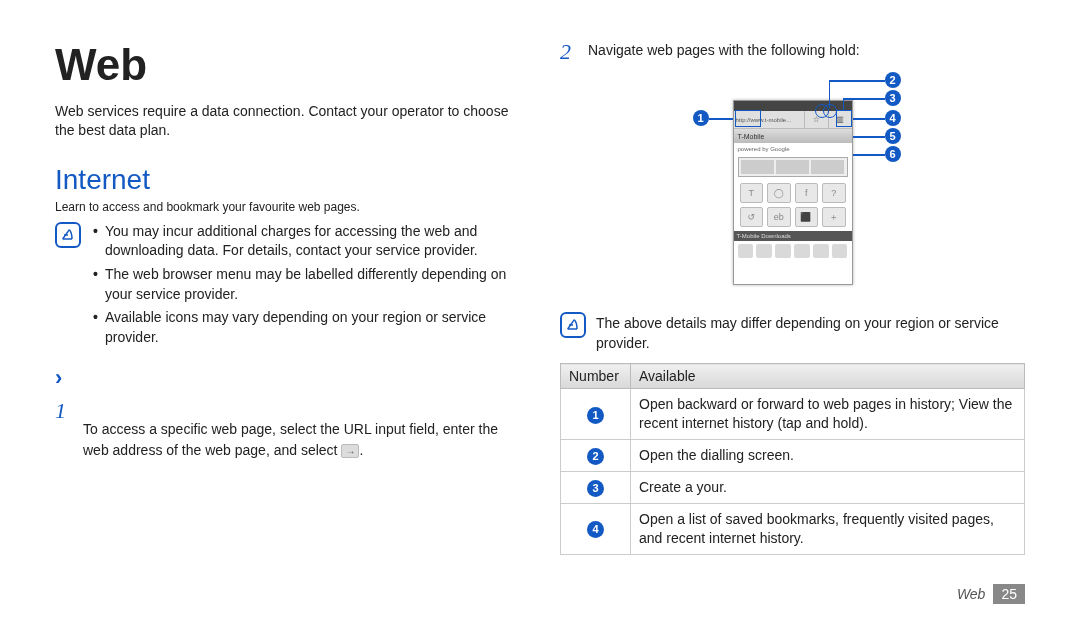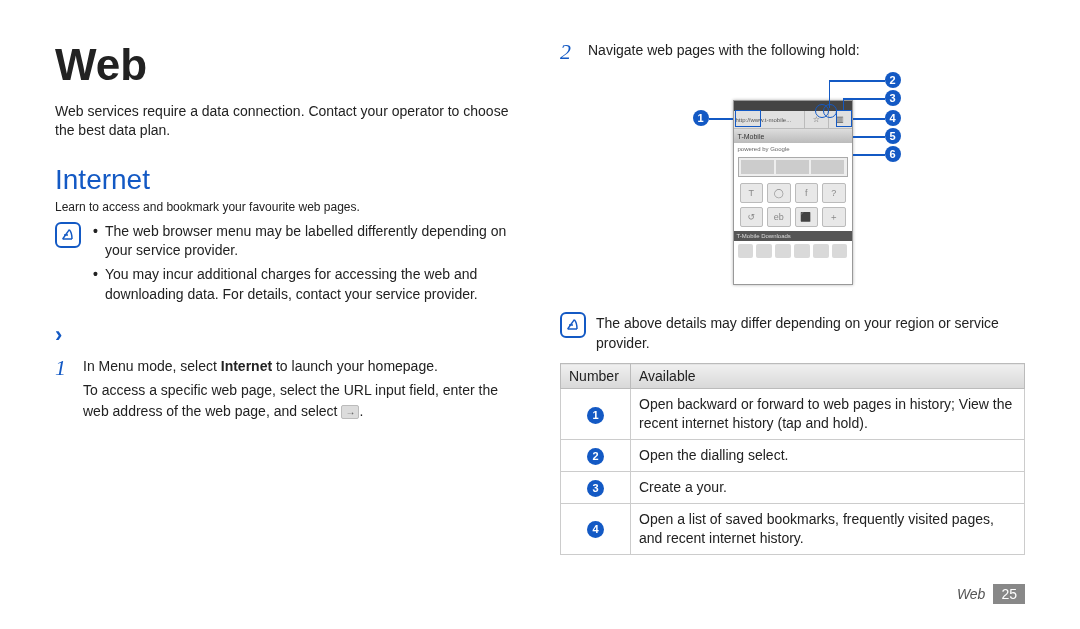--- a/index.html
+++ b/index.html
@@ -308,36 +308,34 @@
     <div class="note-row">
       <div class="note-icon">
         <svg viewBox="0 0 24 24" fill="none" stroke="#1359c4" stroke-width="2.2">
           <path d="M4 18 L14 4"></path>
           <path d="M4 18 L18 18"></path>
           <path d="M14 4 C16 6 18 10 18 18"></path>
           <path d="M6 12 L12 12"></path>
         </svg>
       </div>
       <ul class="bullets">
+        <li>You may incur additional charges for accessing the web and downloading data. For details, contact your service provider.</li>
         <li>The web browser menu may be labelled differently depending on your service provider.</li>
-        <li>You may incur additional charges for accessing the web and downloading data. For details, contact your service provider.</li>
+        <li>Available icons may vary depending on your region or service provider.</li>
       </ul>
     </div>
 
     <h3 class="subhead">
       <span class="chev">›</span>
     </h3>
 
     <div class="step-row">
       <div class="step-num">1</div>
       <div class="step-body">
-        <p>
-          <span>In Menu mode, select </span><b>Internet</b><span> to launch your homepage.</span>
-        </p>
-        <p style="margin-top:4px;">
+        <p style="margin-top:20px;">
           <span>To access a specific web page, select the URL input field, enter the web address of the web page, and select </span><span class="go-icon">→</span><span>.</span>
         </p>
       </div>
     </div>
   </div>
 
   <div class="col">
     <div class="step-row">
       <div class="step-num">2</div>
       <div class="step-body">Navigate web pages with the following hold:</div>
@@ -422,21 +420,21 @@
           <tr>
         <th>Number</th>
         <th>Available</th>
       </tr>
       <tr>
         <td class="numcell"><span class="badge">1</span></td>
         <td>Open backward or forward to web pages in history; View the recent internet history (tap and hold).</td>
       </tr>
       <tr>
         <td class="numcell"><span class="badge">2</span></td>
-        <td>Open the dialling select.</td>
+        <td>Open the dialling screen.</td>
       </tr>
       <tr>
         <td class="numcell"><span class="badge">3</span></td>
         <td>Create a your.</td>
       </tr>
       <tr>
         <td class="numcell"><span class="badge">4</span></td>
         <td>Open a list of saved bookmarks, frequently visited pages, and recent internet history.</td>
       </tr>
     </tbody>

